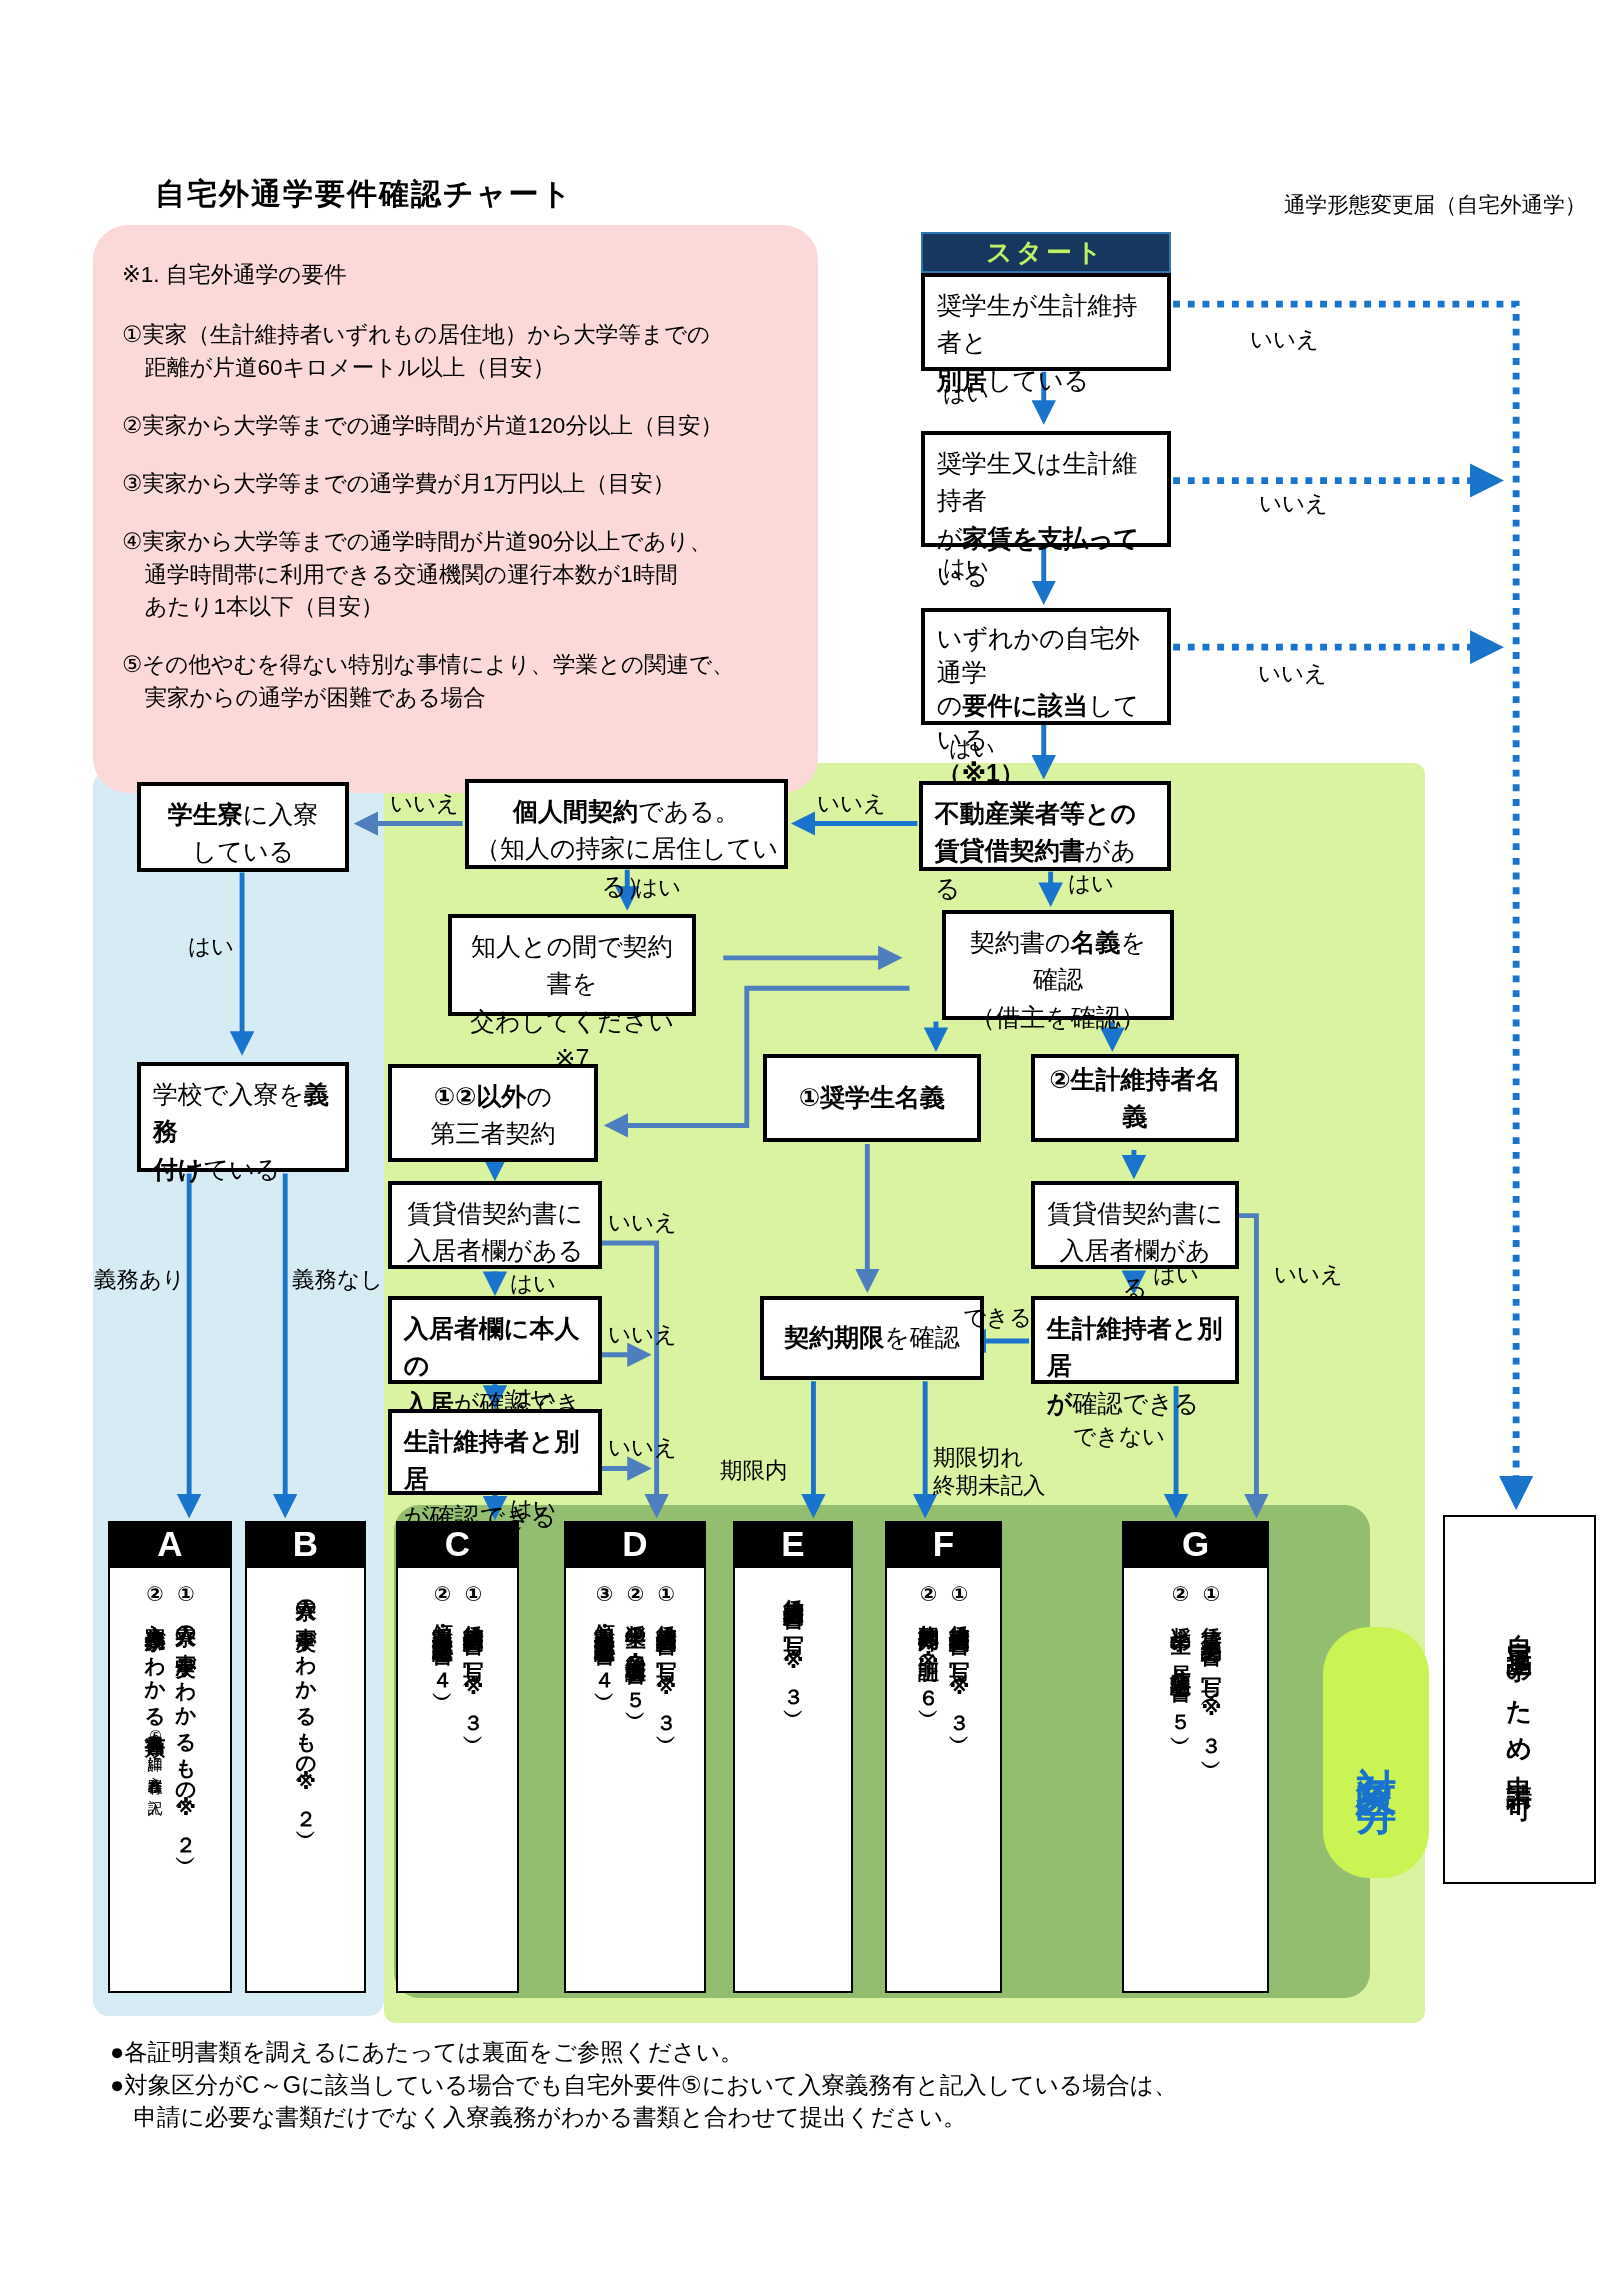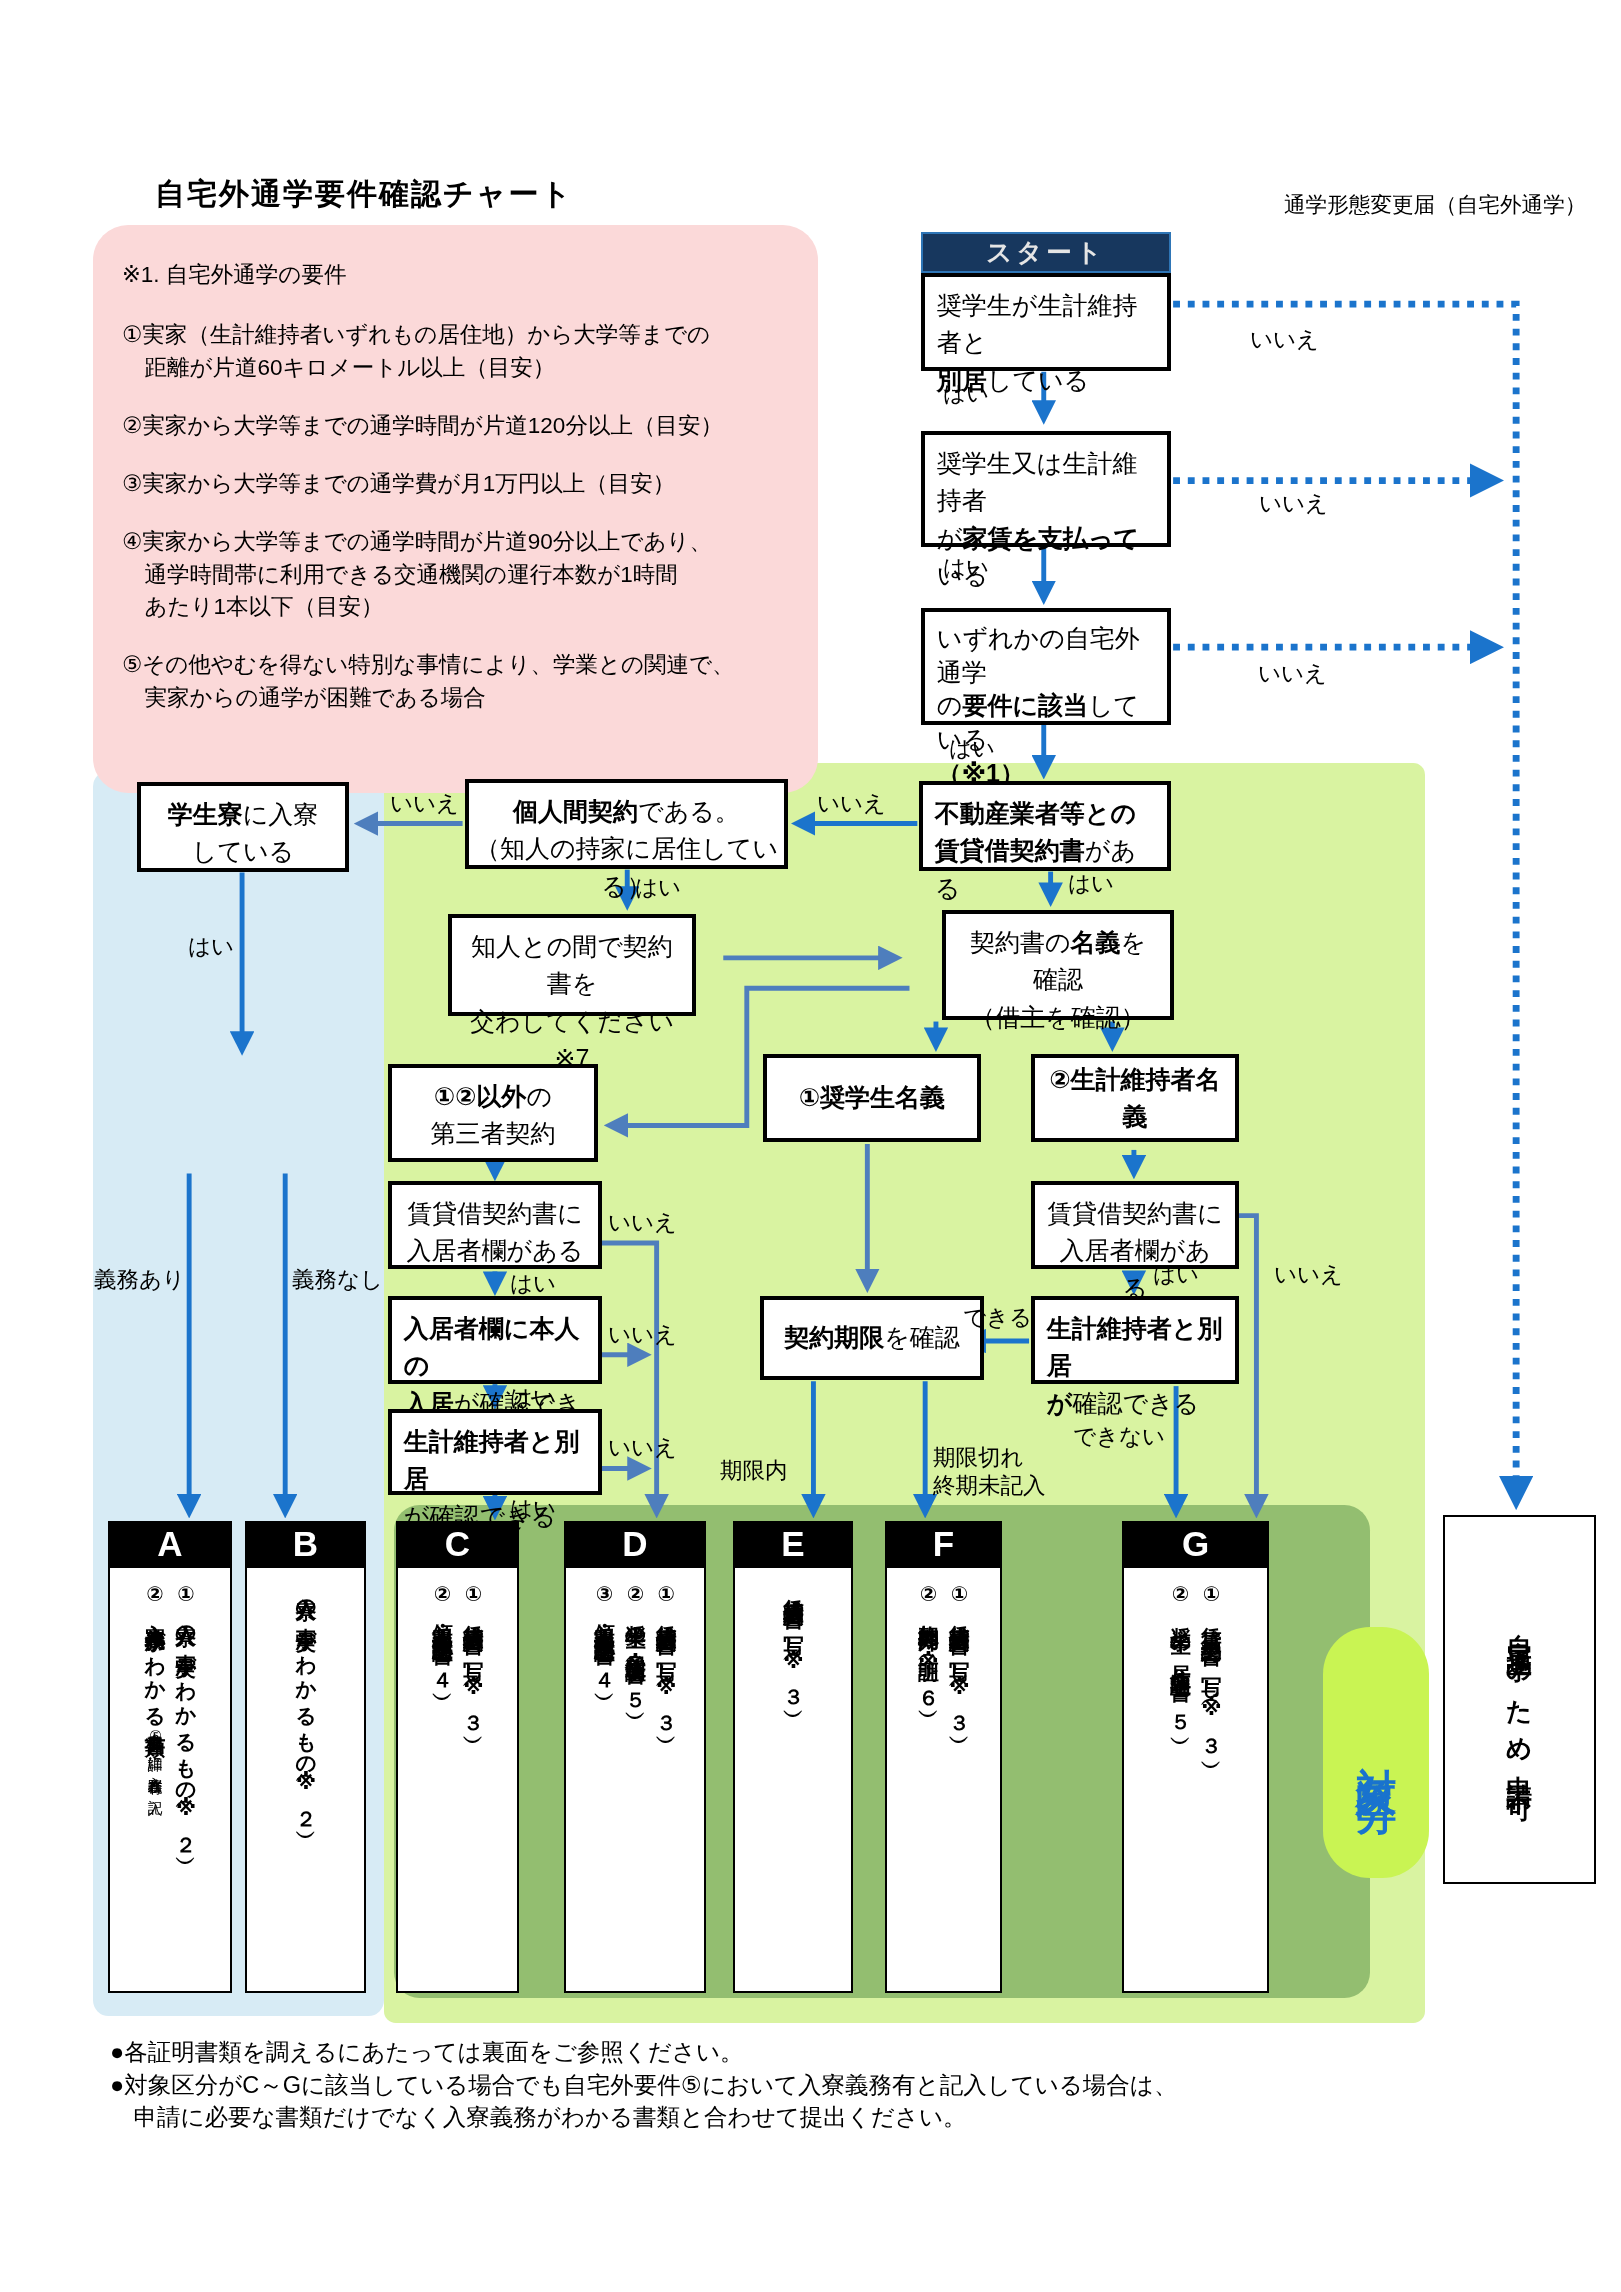--- a/index.html
+++ b/index.html
@@ -17,21 +17,21 @@
   
   .req{padding:34px 29px;font-size:22.5px;line-height:1.45;}
   .req .hd{margin-bottom:27.4px;}
   .req .it{margin-bottom:25.5px;white-space:pre-line;}
   
   .node{background:#fff;border:4.9px solid #000;box-sizing:border-box;
         font-size:25px;line-height:1.5;padding:9.8px 11.8px;}
   .node.ctr{text-align:center;}
   .node b{font-weight:bold;}
   .starthdr{background:#17375E;border:2px solid #2E75B6;box-sizing:border-box;
-            color:#e5e5e5;font-size:25.5px;font-weight:bold;text-align:center;
+            color:#bef264;font-size:25.5px;font-weight:bold;text-align:center;
             display:flex;align-items:center;justify-content:center;letter-spacing:3.9px;font-family:Liberation Serif, serif;}
   .lbl{font-size:22.5px;white-space:pre-line;line-height:1.25;}
   
   .colhdr{background:#000;color:#fff;font-size:35px;font-weight:bold;
           display:flex;align-items:center;justify-content:center;box-sizing:border-box;}
   .colbody{background:#fff;border:2px solid #000;box-sizing:border-box;
            display:flex;justify-content:center;padding-top:13.7px;}
   .vtext{writing-mode:vertical-rl;white-space:pre-line;font-size:20.6px;
          line-height:1.5;letter-spacing:2px;}
   .vmain{font-weight:bold;}
@@ -148,20 +148,24 @@
       <div><span>している</span></div>
     </div>
   <div class="abs node ctr" style="left:448px;top:914px;width:248px;height:102px;">
       <div><span>知人との間で契約書を</span></div>
       <div><span>交わしてください※7</span></div>
     </div>
   <div class="abs node ctr" style="left:910px;top:910px;width:232px;height:110px;margin-left:32px;">
       <div><span>契約書の</span><b>名義</b><span>を確認</span></div>
       <div><span>（借主を確認）</span></div>
     </div>
+  <div class="abs node" style="left:137px;top:1062px;width:212px;height:110px;">
+      <div><span>学校で入寮を</span><b>義務</b></div>
+      <div><b>付け</b><span>ている</span></div>
+    </div>
   <div class="abs node ctr" style="left:388px;top:1064px;width:210px;height:98px;">
       <div><b>①②以外</b><span>の</span></div>
       <div><span>第三者契約</span></div>
     </div>
   <div class="abs node ctr" style="left:763px;top:1054px;width:218px;height:88px;display:flex;align-items:center;justify-content:center;">
       <div><b>①奨学生名義</b></div>
     </div>
   <div class="abs node ctr" style="left:1031px;top:1054px;width:208px;height:88px;display:flex;align-items:center;justify-content:center;">
       <div><b>②生計維持者名義</b></div>
     </div>

